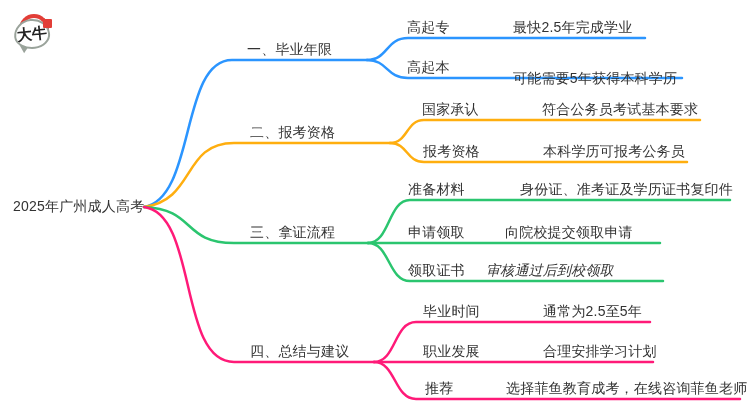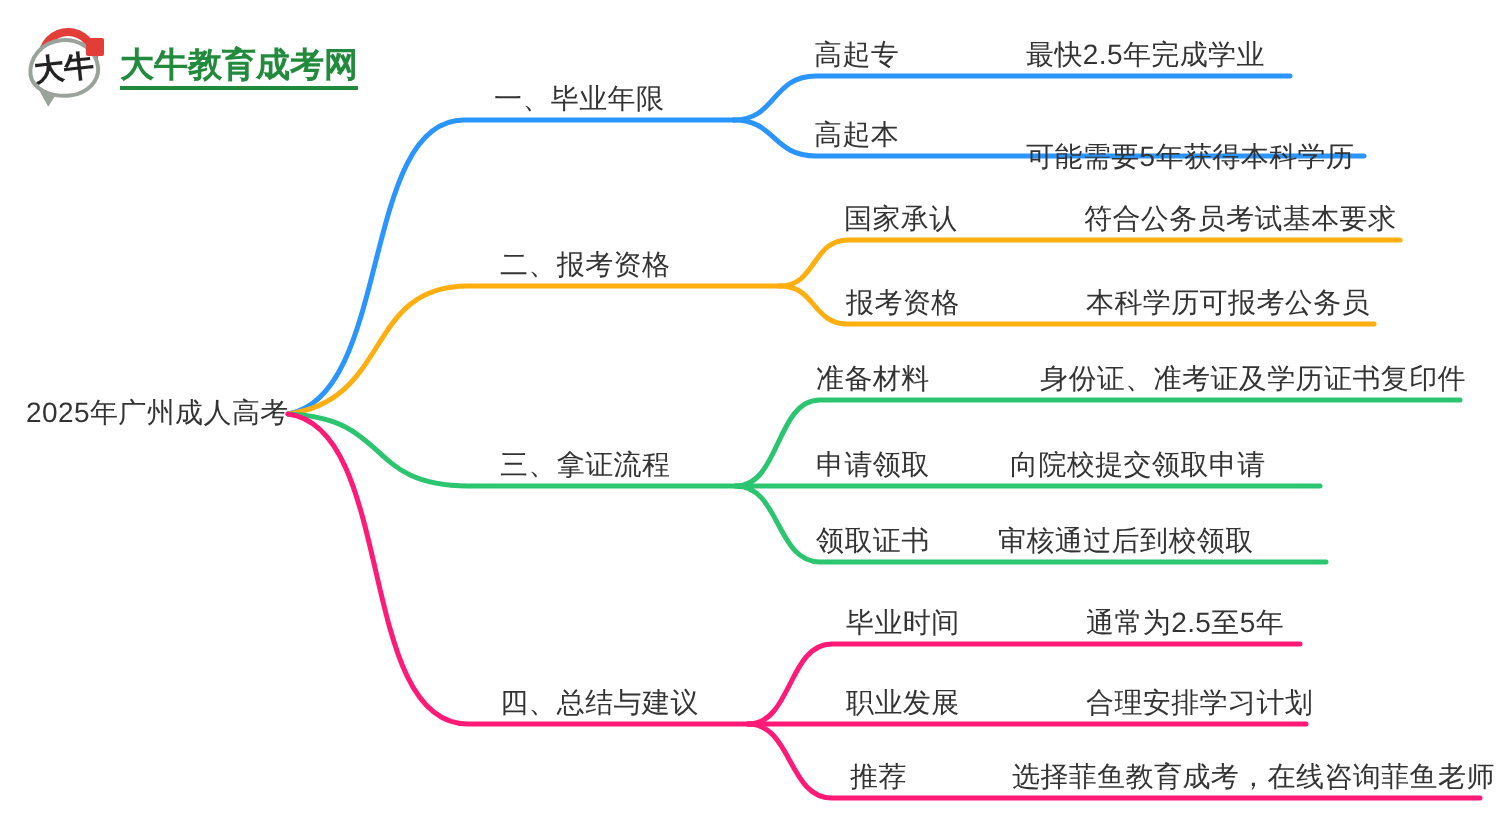--- a/index.html
+++ b/index.html
@@ -73,21 +73,20 @@
 <div class="logo">
   <div class="logo-icon">
     <div class="logo-arc"></div>
     <div class="logo-tail"></div>
     <div class="logo-bubble">
       <span>大牛</span>
     </div>
     <div class="logo-seal"></div>
   </div>
   <div class="logo-text">
-    <div class="logo-title">大牛教育成考网</div>
     <div class="logo-divider"></div>
   </div>
 </div>
 
 <div class="lbl root-lbl" style="left:13px;top:196px;">2025年广州成人高考</div>
 
 <div class="lbl" style="left:247px;top:39px;">一、毕业年限</div>
 <div class="lbl" style="left:407px;top:17px;text-align:right;">高起专</div>
 <div class="lbl" style="left:513px;top:17px;">最快2.5年完成学业</div>
 <div class="lbl" style="left:407px;top:57px;">高起本</div>
@@ -98,21 +97,21 @@
 <div class="lbl" style="left:542px;top:99px;">符合公务员考试基本要求</div>
 <div class="lbl" style="left:423px;top:141px;">报考资格</div>
 <div class="lbl" style="left:543px;top:141px;">本科学历可报考公务员</div>
 
 <div class="lbl" style="left:250px;top:222px;">三、拿证流程</div>
 <div class="lbl" style="left:408px;top:179px;">准备材料</div>
 <div class="lbl" style="left:520px;top:179px;">身份证、准考证及学历证书复印件</div>
 <div class="lbl" style="left:408px;top:222px;">申请领取</div>
 <div class="lbl" style="left:505px;top:222px;">向院校提交领取申请</div>
 <div class="lbl" style="left:408px;top:260px;">领取证书</div>
-<div class="lbl" style="left:499px;top:260px;">审核通过后到校领取</div>
+<div class="lbl" style="left:486px;top:260px;font-style:italic;">审核通过后到校领取</div>
 
 <div class="lbl" style="left:250px;top:341px;">四、总结与建议</div>
 <div class="lbl" style="left:423px;top:301px;">毕业时间</div>
 <div class="lbl" style="left:543px;top:301px;">通常为2.5至5年</div>
 <div class="lbl" style="left:423px;top:341px;">职业发展</div>
 <div class="lbl" style="left:543px;top:341px;">合理安排学习计划</div>
 <div class="lbl" style="left:425px;top:378px;">推荐</div>
 <div class="lbl" style="left:506px;top:378px;">选择菲鱼教育成考，在线咨询菲鱼老师</div>
 
 </body></html>

